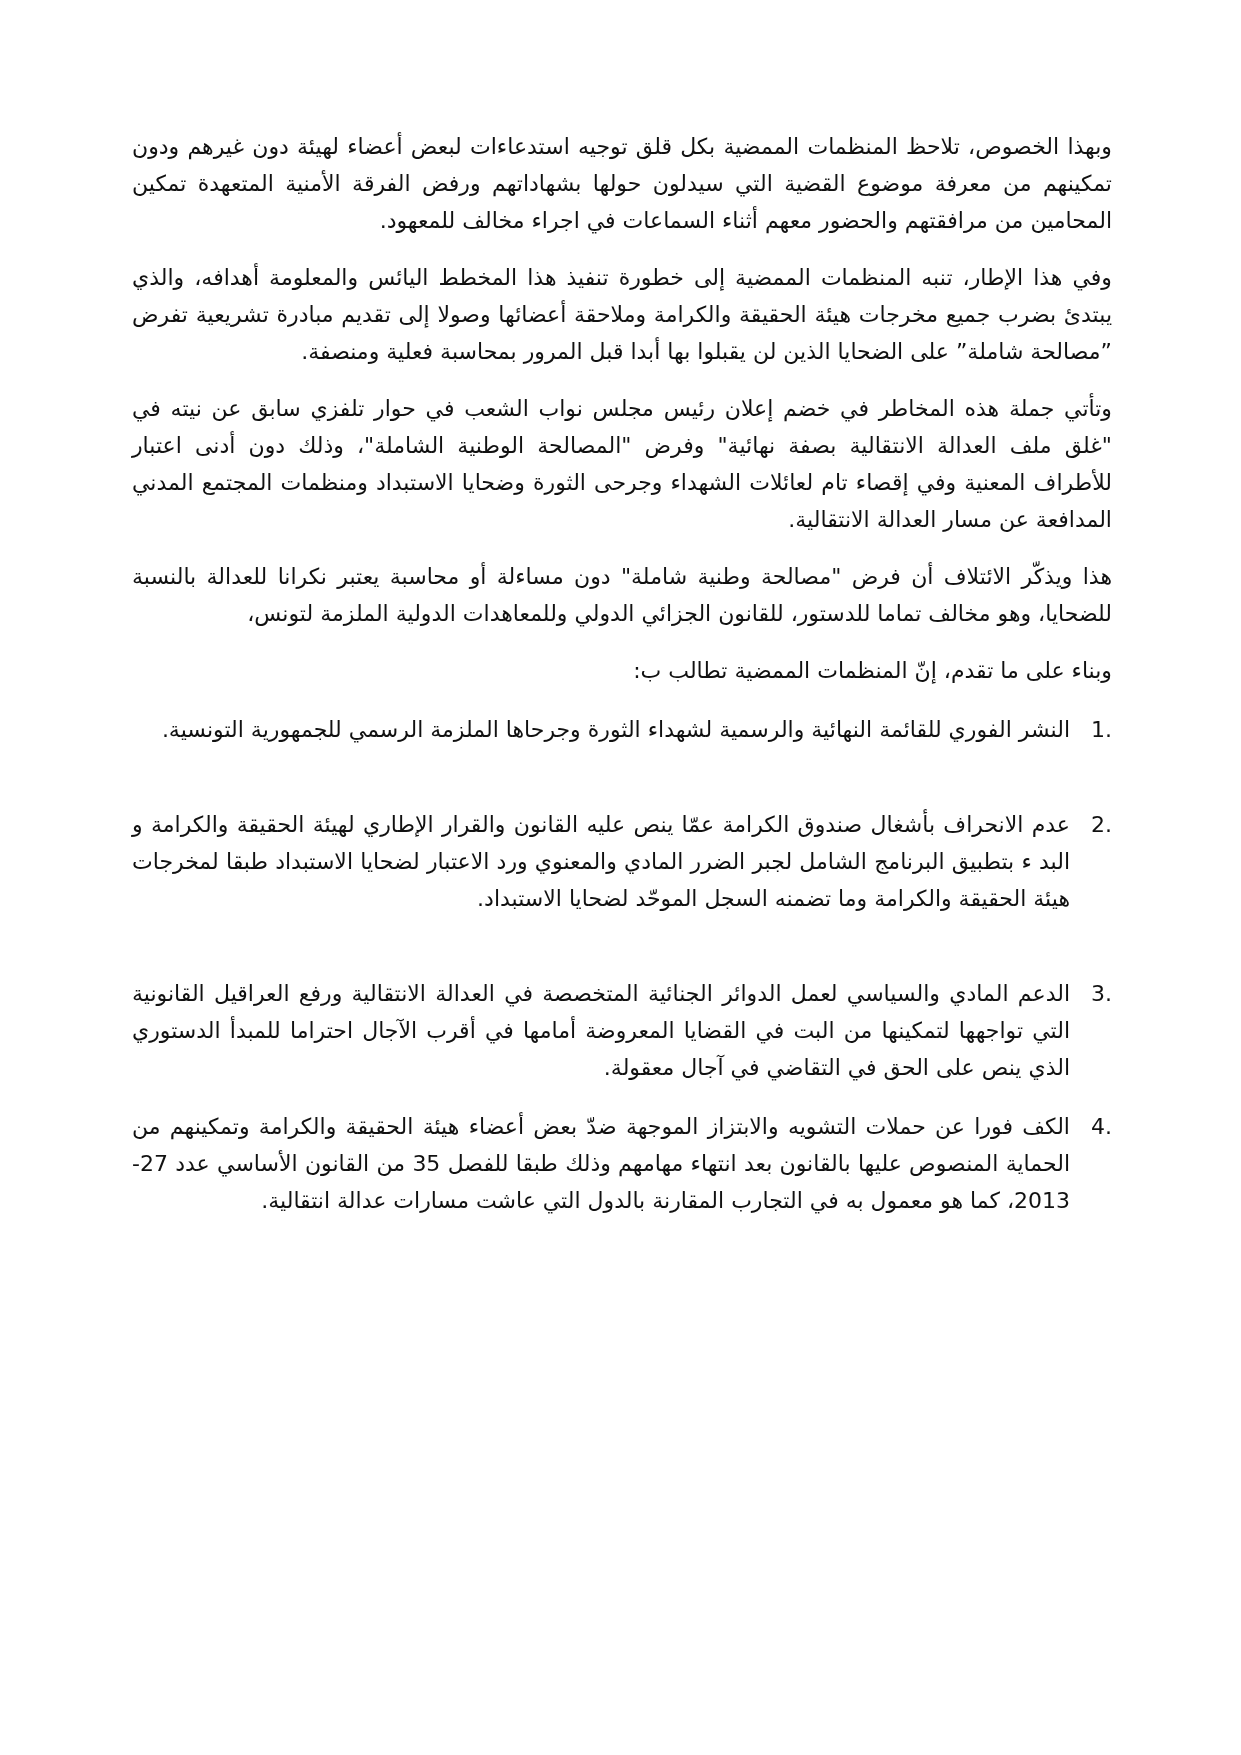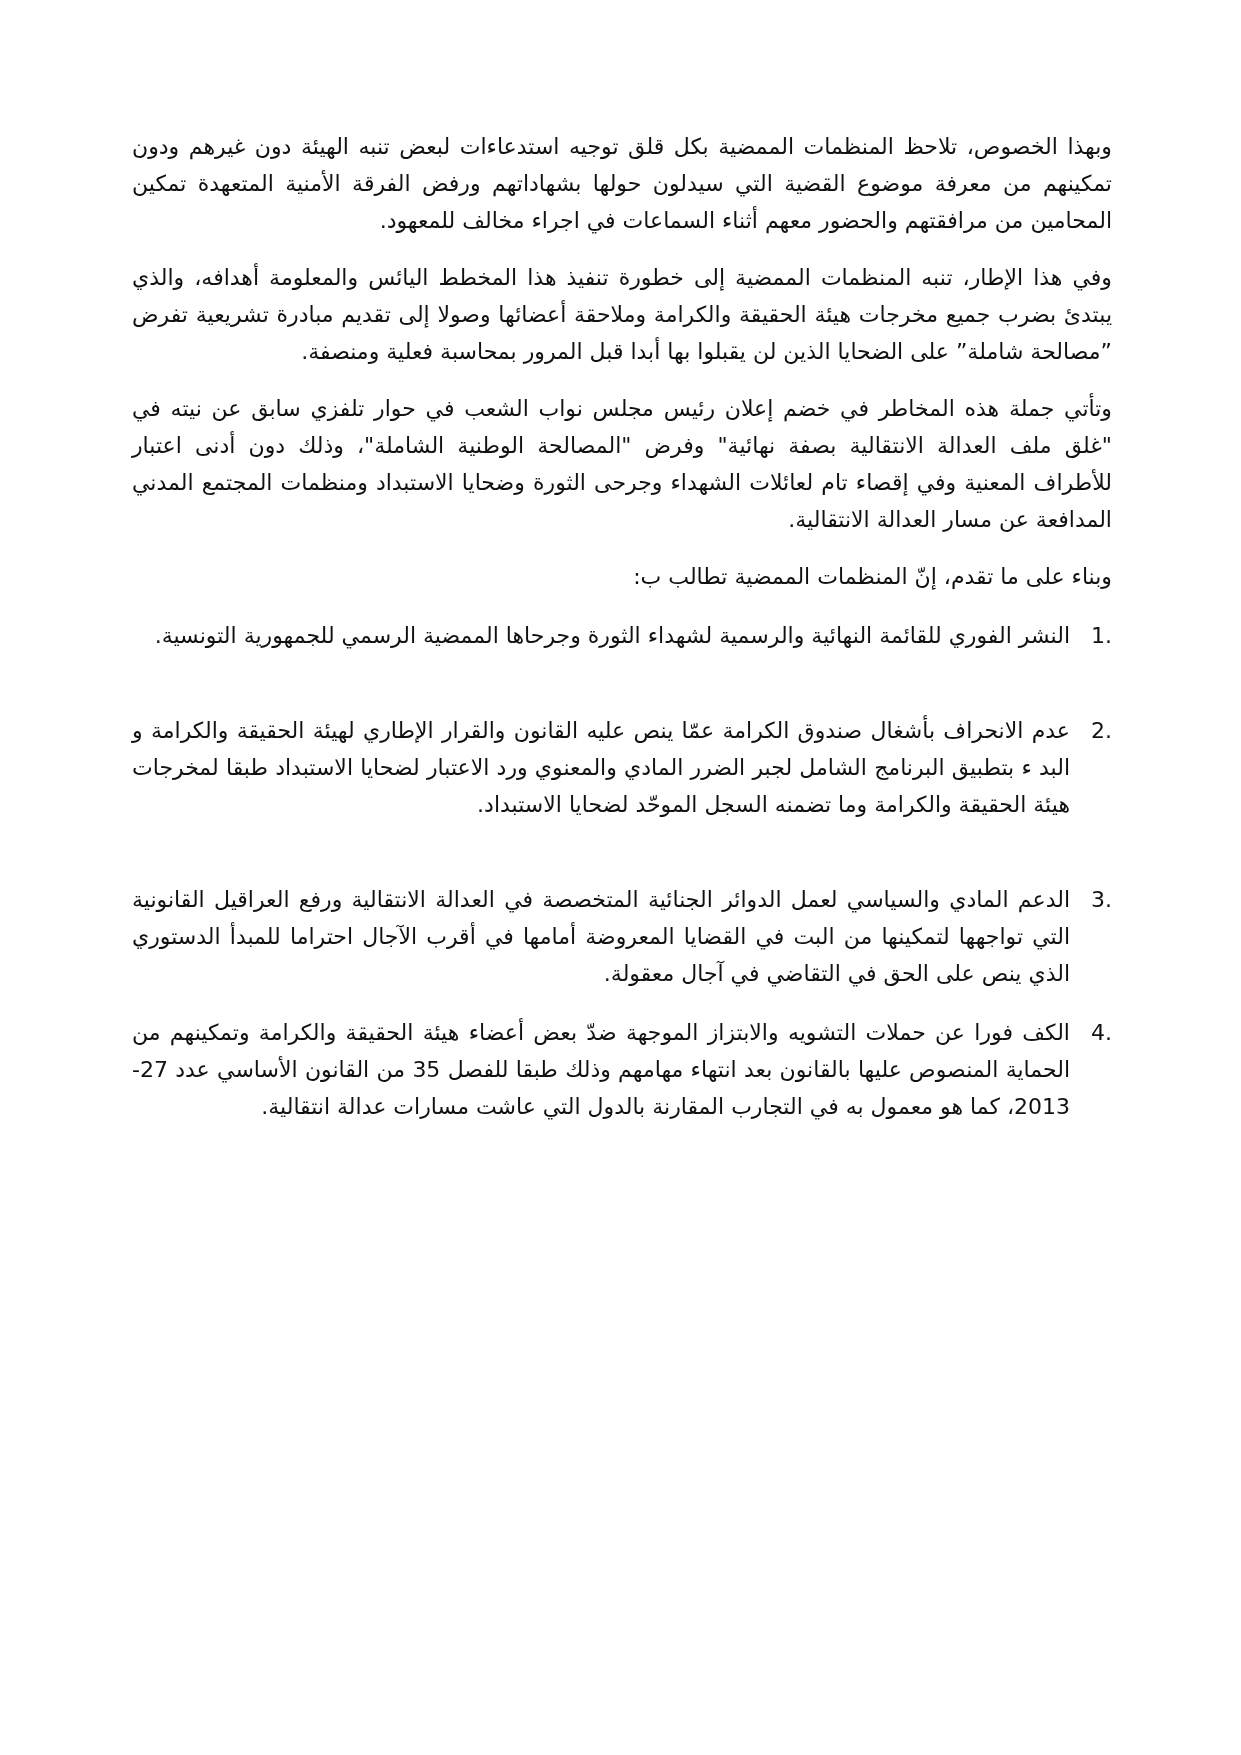--- a/index.html
+++ b/index.html
@@ -56,29 +56,30 @@
     }
     .li-1 { margin-bottom: 58px; }
     .li-2 { margin-bottom: 58px; }
     .li-3 { margin-bottom: 22px; }
     .li-4 { margin-bottom: 0; }
   </style>
 </head>
 <body>
 
 <div class="page">
-  <p class="para">وبهذا الخصوص، تلاحظ المنظمات الممضية بكل قلق توجيه استدعاءات لبعض تنبه الهيئة دون غيرهم ودون تمكينهم من معرفة موضوع القضية التي سيدلون حولها بشهاداتهم ورفض الفرقة الأمنية المتعهدة تمكين المحامين من مرافقتهم والحضور معهم أثناء السماعات في اجراء مخالف للمعهود.</p>
+  <p class="para">وبهذا الخصوص، تلاحظ المنظمات الممضية بكل قلق توجيه استدعاءات لبعض أعضاء لهيئة دون غيرهم ودون تمكينهم من معرفة موضوع القضية التي سيدلون حولها بشهاداتهم ورفض الفرقة الأمنية المتعهدة تمكين المحامين من مرافقتهم والحضور معهم أثناء السماعات في اجراء مخالف للمعهود.</p>
   <p class="para">وفي هذا الإطار، تنبه المنظمات الممضية  إلى خطورة تنفيذ هذا المخطط اليائس والمعلومة أهدافه، والذي يبتدئ بضرب جميع مخرجات هيئة الحقيقة والكرامة وملاحقة أعضائها وصولا إلى تقديم مبادرة تشريعية تفرض ”مصالحة شاملة” على الضحايا الذين لن يقبلوا بها أبدا قبل المرور بمحاسبة فعلية ومنصفة.</p>
   <p class="para">وتأتي جملة هذه المخاطر في خضم إعلان رئيس مجلس نواب الشعب في حوار تلفزي سابق عن نيته في "غلق ملف العدالة الانتقالية بصفة نهائية" وفرض "المصالحة الوطنية الشاملة"، وذلك دون أدنى اعتبار للأطراف المعنية وفي إقصاء تام لعائلات الشهداء وجرحى الثورة وضحايا الاستبداد ومنظمات المجتمع المدني المدافعة عن مسار العدالة الانتقالية.</p>
+  <p class="para">هذا ويذكّر الائتلاف أن فرض "مصالحة وطنية شاملة" دون مساءلة أو محاسبة يعتبر نكرانا للعدالة بالنسبة للضحايا، وهو مخالف تماما للدستور، للقانون الجزائي الدولي وللمعاهدات الدولية الملزمة لتونس،</p>
   <p class="para lead">وبناء على ما تقدم، إنّ المنظمات الممضية تطالب ب:</p>
 
   <ol class="list">
     <li class="list-item li-1">
       <span class="num">1.</span>
-      <span class="text">النشر الفوري للقائمة النهائية والرسمية لشهداء الثورة وجرحاها الممضية الرسمي للجمهورية التونسية.</span>
+      <span class="text">النشر الفوري للقائمة النهائية والرسمية لشهداء الثورة وجرحاها الملزمة الرسمي للجمهورية التونسية.</span>
     </li>
     <li class="list-item li-2">
       <span class="num">2.</span>
       <span class="text">عدم الانحراف بأشغال صندوق الكرامة عمّا ينص عليه القانون والقرار الإطاري لهيئة الحقيقة والكرامة و البد ء بتطبيق البرنامج الشامل لجبر الضرر المادي والمعنوي ورد الاعتبار لضحايا الاستبداد طبقا لمخرجات هيئة الحقيقة والكرامة وما تضمنه السجل الموحّد لضحايا الاستبداد.</span>
     </li>
     <li class="list-item li-3">
       <span class="num">3.</span>
       <span class="text">الدعم المادي والسياسي لعمل الدوائر الجنائية المتخصصة في العدالة الانتقالية ورفع العراقيل القانونية التي تواجهها لتمكينها من البت في القضايا المعروضة أمامها في أقرب الآجال احتراما للمبدأ الدستوري الذي ينص على الحق في التقاضي في آجال معقولة.</span>
     </li>
     <li class="list-item li-4">

